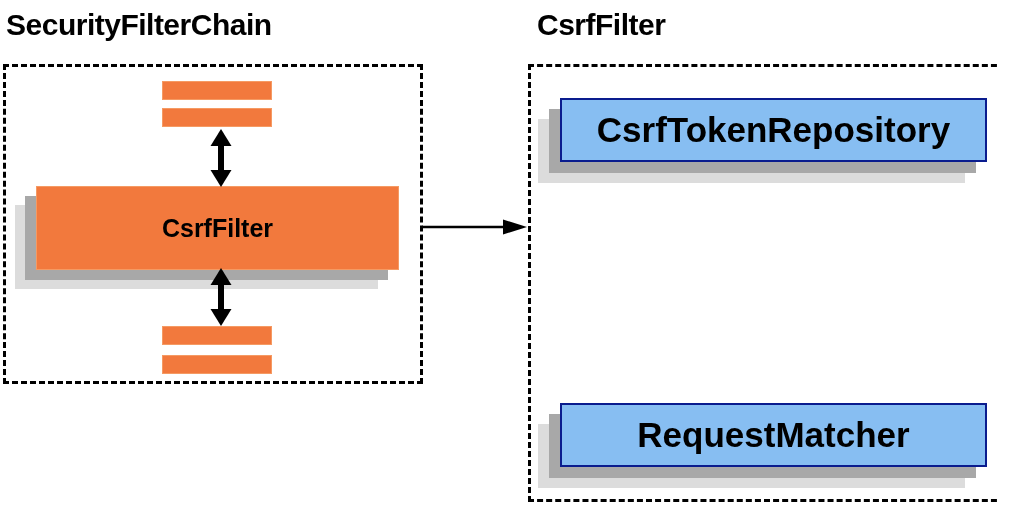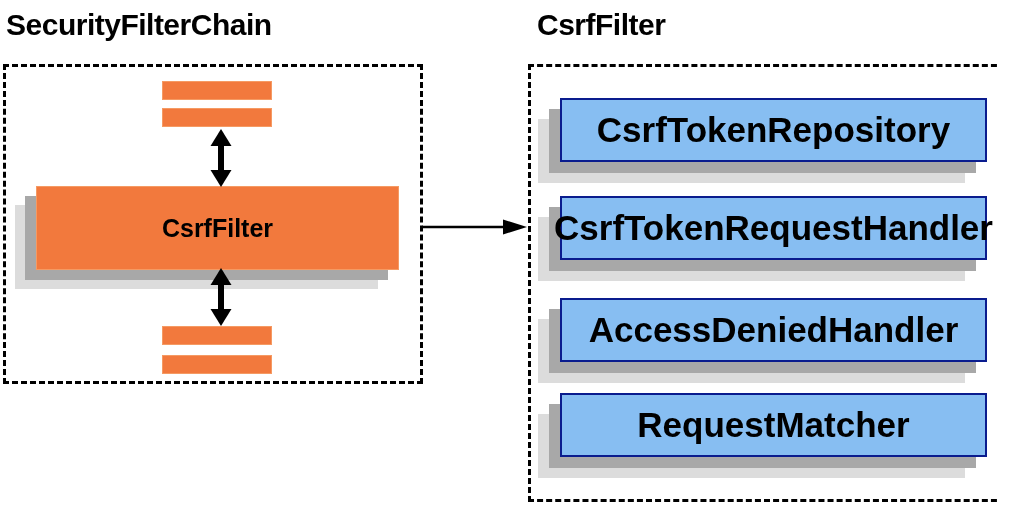--- a/index.html
+++ b/index.html
@@ -86,26 +86,20 @@
     <line x1="0" y1="9" x2="84" y2="9" stroke="var(--arrow)" stroke-width="2.5"></line>
     <polygon points="81,1.5 105,9 81,16.5" fill="var(--arrow)"></polygon>
   </svg>
 
   <div class="dashed-group" style="left:528px;top:64px;width:478px;height:438px;">
 
     <div class="blue-node" style="left:29px;top:31px;">
       <span>CsrfTokenRepository</span>
     </div>
 
-    <div class="blue-node" style="left:29px;top:129px;">
-      <span>CsrfTokenRequestHandler</span>
-    </div>
 
-    <div class="blue-node" style="left:29px;top:231px;">
-      <span>AccessDeniedHandler</span>
-    </div>
 
-    <div class="blue-node" style="left:29px;top:326px;">
+    <div class="blue-node" style="left:29px;top:336px;">
       <span>RequestMatcher</span>
     </div>
   </div>
 
 </div>
 
 </body></html>

